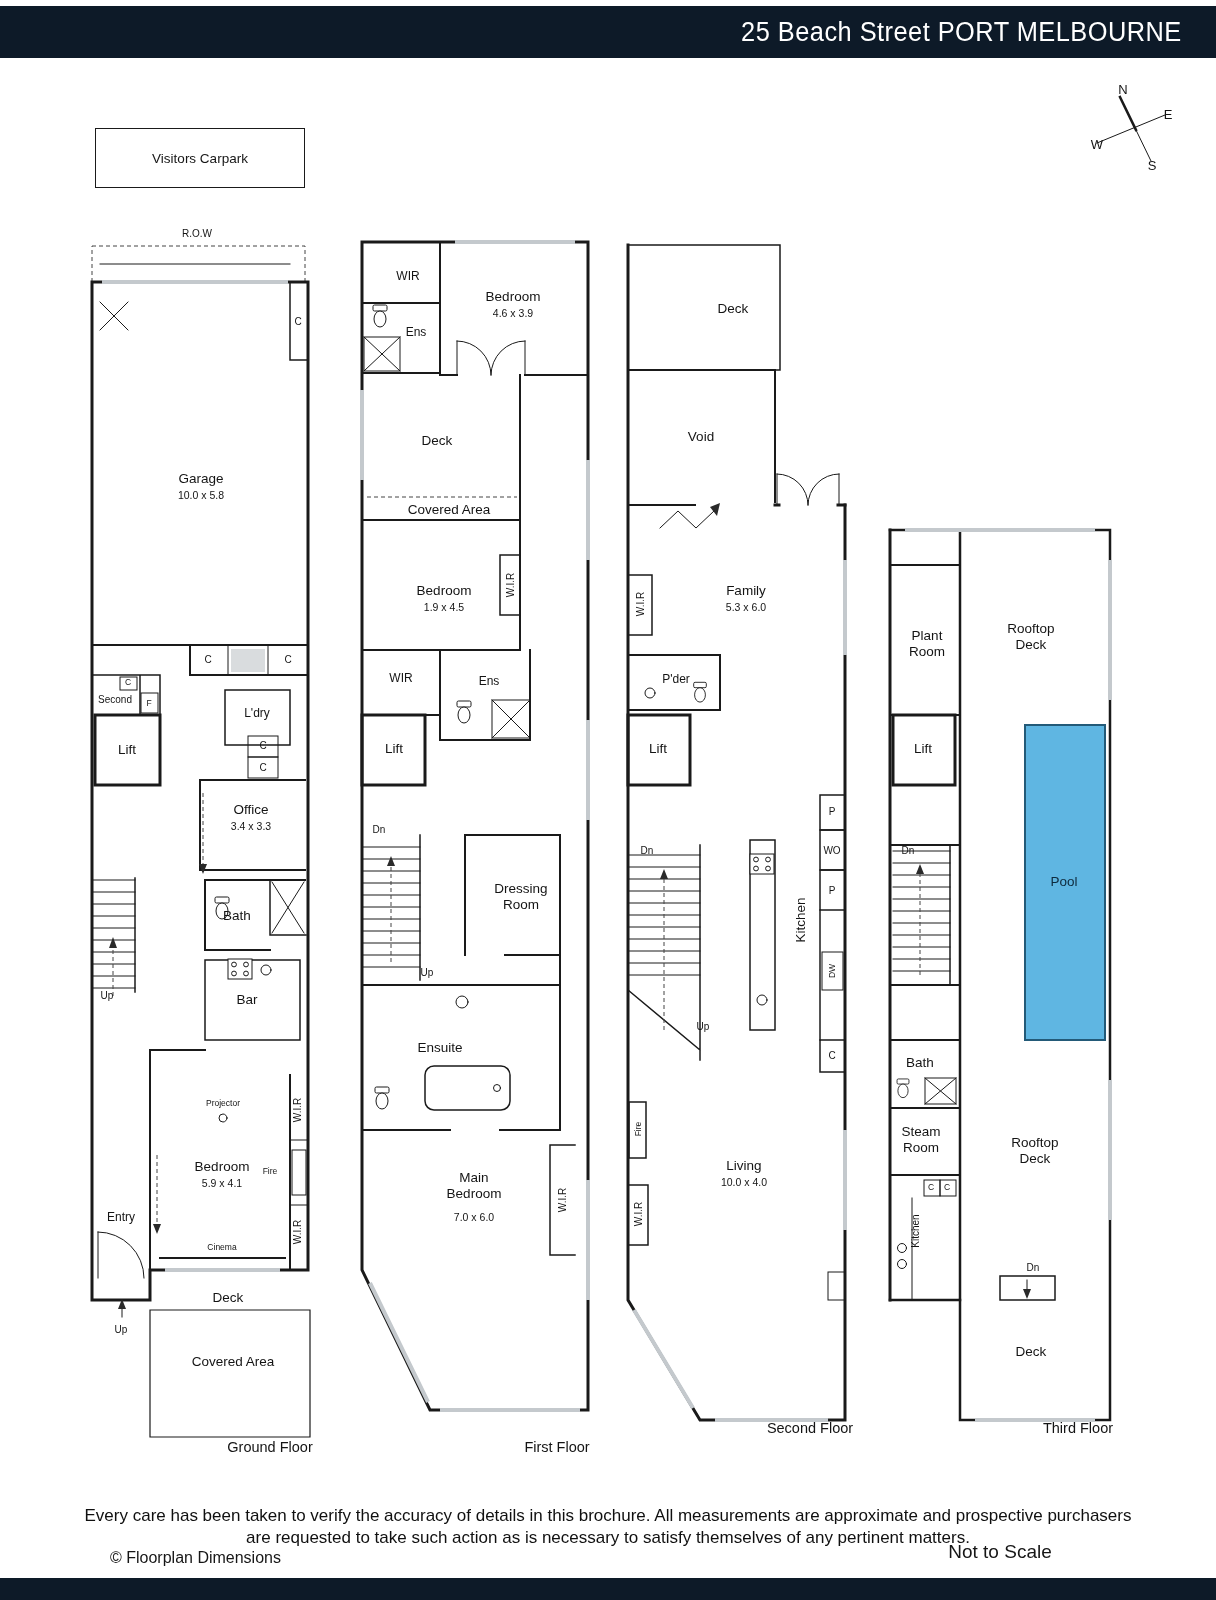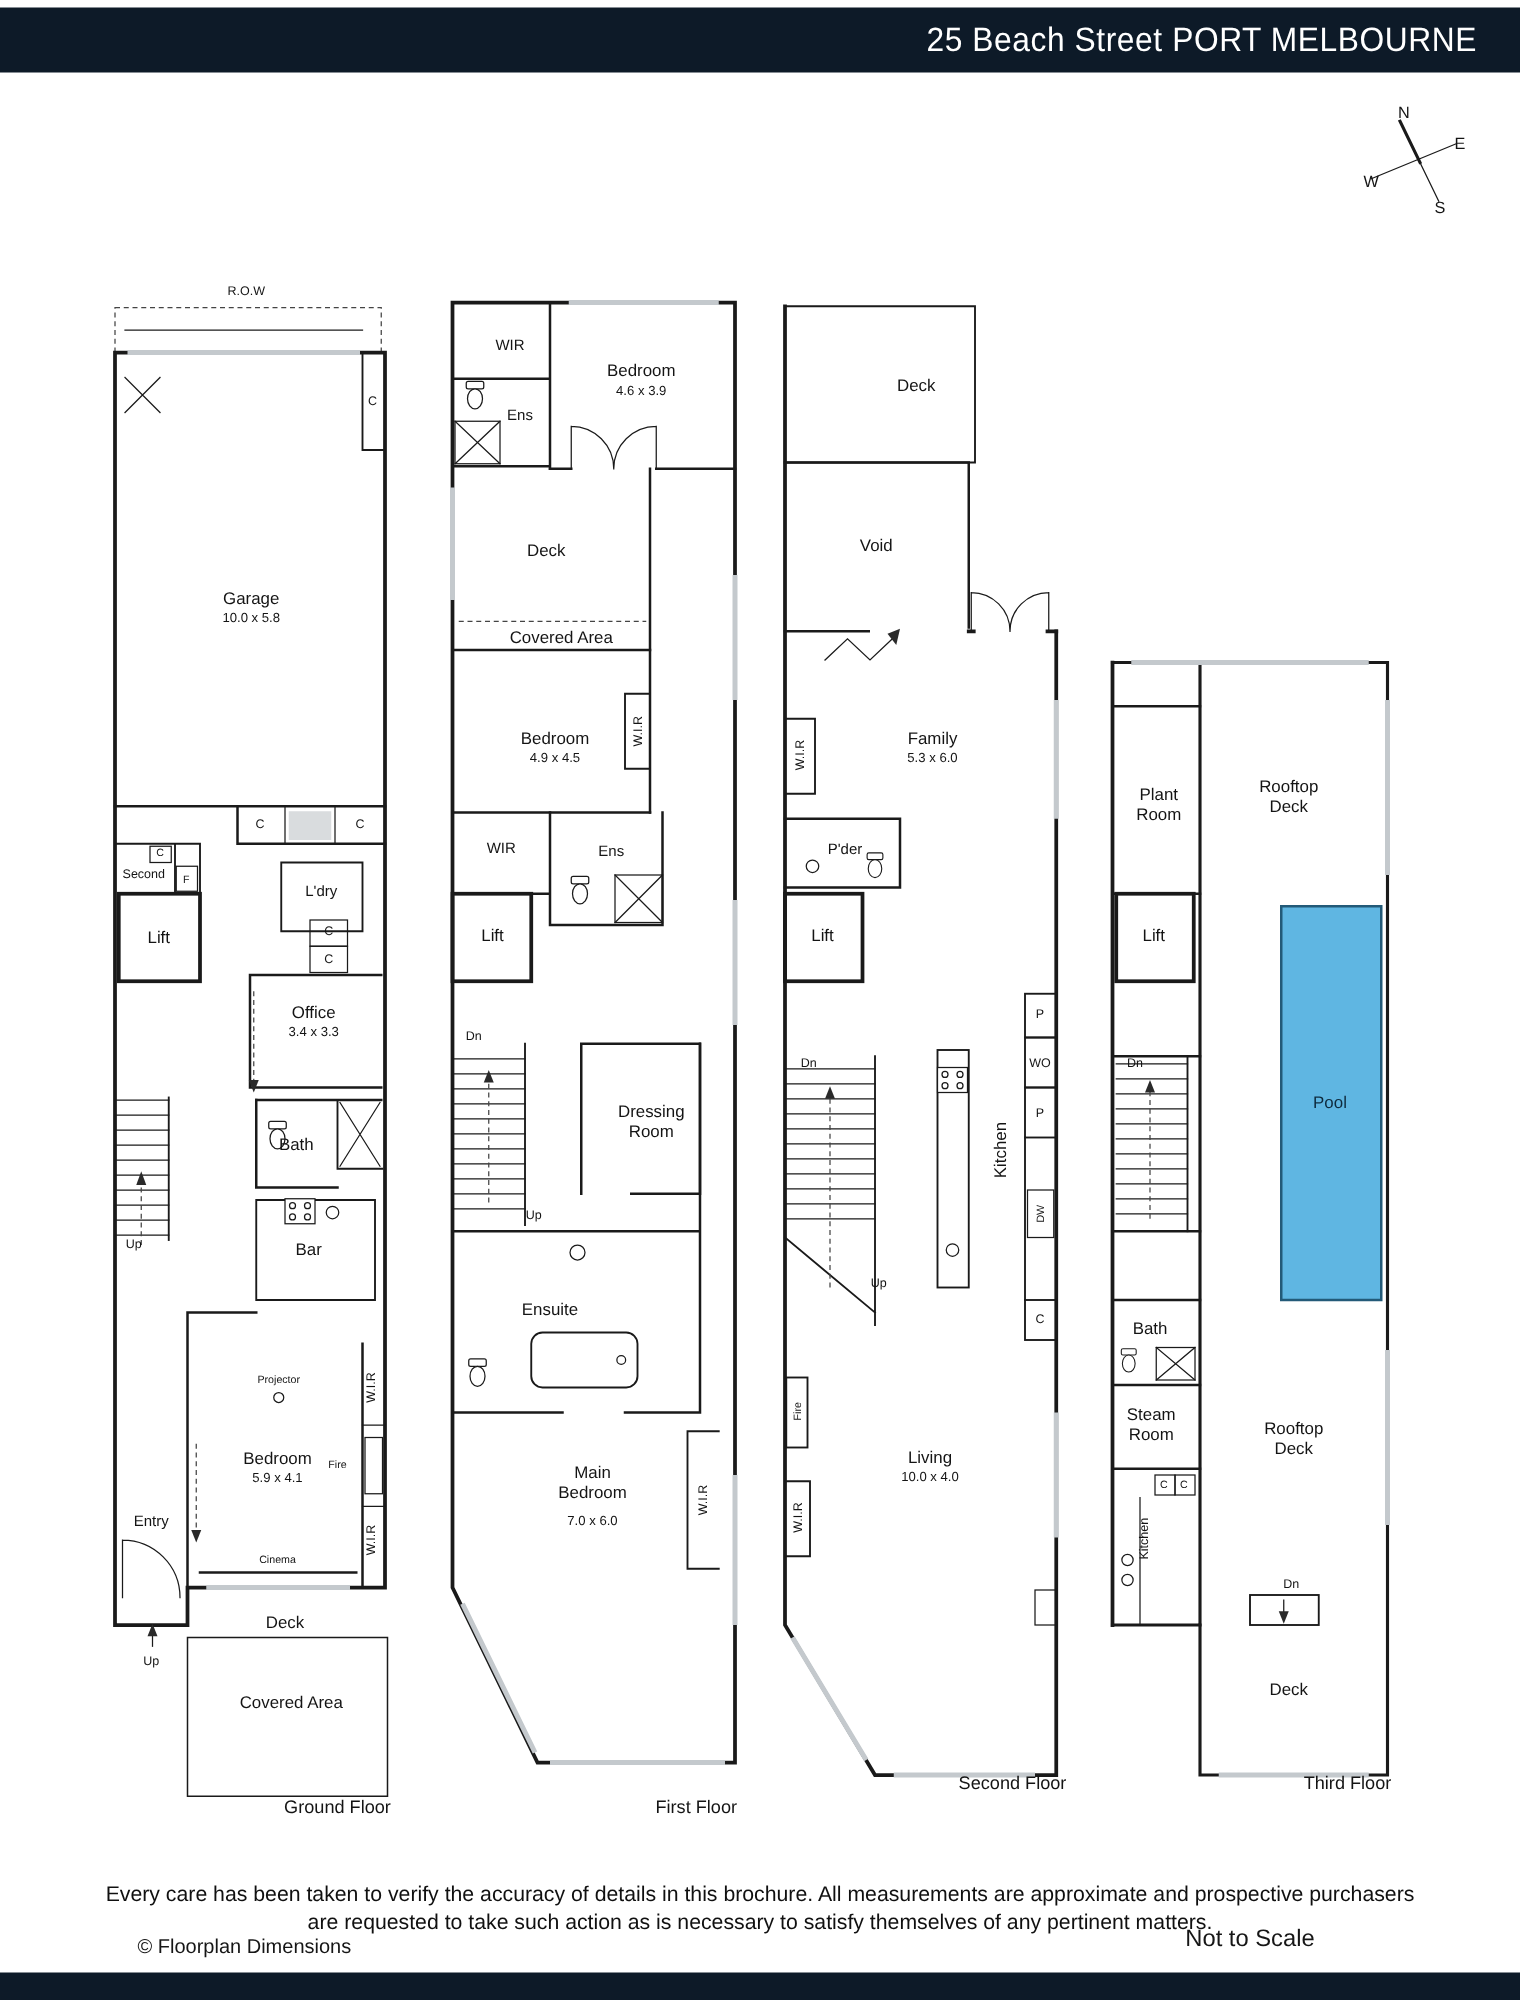--- a/index.html
+++ b/index.html
@@ -47,20 +47,23 @@
 </style>
 </head>
 <body>
 
 <div id="page">
 
   <div class="bar" id="top-bar"></div>
   <div id="header-title">25 Beach Street PORT MELBOURNE</div>
   <div class="bar" id="bottom-bar"></div>
 
+  <div id="visitors-box">
+    <span>Visitors Carpark</span>
+  </div>
 
   <svg id="plan-svg" viewBox="0 0 1216 1600" aria-hidden="true">
     <defs>
       <g id="wc">
         <rect x="-7" y="-13" width="14" height="6" rx="1.5"></rect>
         <ellipse cx="0" cy="1" rx="6" ry="8"></ellipse>
       </g>
       <g id="cook">
         <rect x="-12" y="-10" width="24" height="20"></rect>
         <circle cx="-6" cy="-4.5" r="2.4"></circle>
@@ -257,21 +260,21 @@
   <div class="lbl" style="left:233px;top:1362px">Covered Area</div>
   <div class="lbl floor-name" style="left:270px;top:1447px">Ground Floor</div>
 
   <div class="lbl mid" style="left:408px;top:277px">WIR</div>
   <div class="lbl mid" style="left:416px;top:333px">Ens</div>
   <div class="lbl" style="left:513px;top:297px">Bedroom</div>
   <div class="lbl dim" style="left:513px;top:313px">4.6 x 3.9</div>
   <div class="lbl" style="left:437px;top:441px">Deck</div>
   <div class="lbl" style="left:449px;top:510px">Covered Area</div>
   <div class="lbl" style="left:444px;top:591px">Bedroom</div>
-  <div class="lbl dim" style="left:444px;top:607px">4.9 x 4.5</div>
+  <div class="lbl dim" style="left:444px;top:607px">1.9 x 4.5</div>
   <div class="lbl vert small" style="left:511px;top:585px">W.I.R</div>
   <div class="lbl mid" style="left:401px;top:679px">WIR</div>
   <div class="lbl mid" style="left:489px;top:682px">Ens</div>
   <div class="lbl" style="left:394px;top:749px">Lift</div>
   <div class="lbl small" style="left:379px;top:830px">Dn</div>
   <div class="lbl wrap" style="left:521px;top:897px;width:66px">Dressing Room</div>
   <div class="lbl small" style="left:427px;top:973px">Up</div>
   <div class="lbl" style="left:440px;top:1048px">Ensuite</div>
   <div class="lbl wrap" style="left:474px;top:1186px;width:70px">Main Bedroom</div>
   <div class="lbl dim" style="left:474px;top:1217px">7.0 x 6.0</div>

